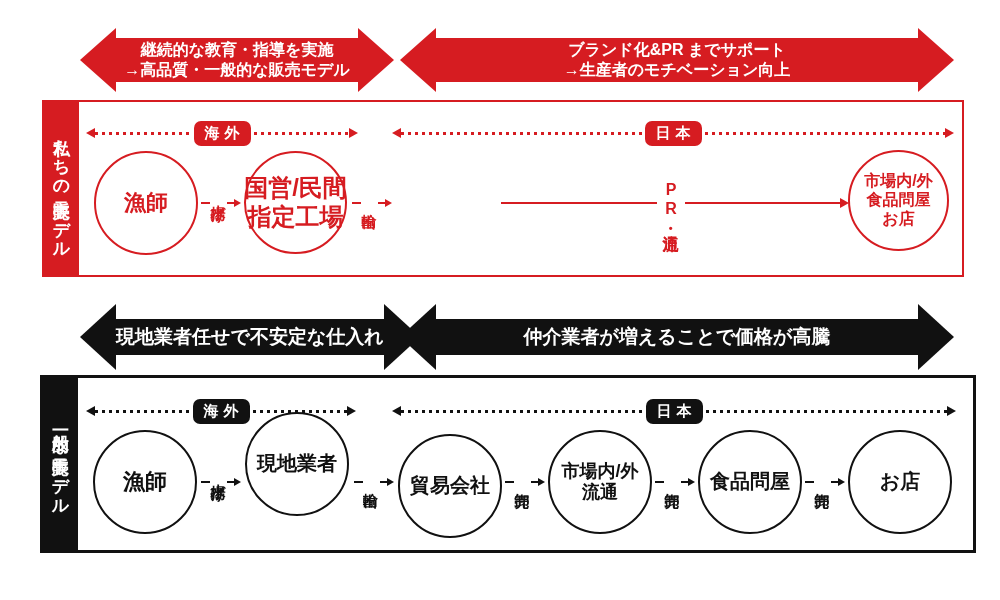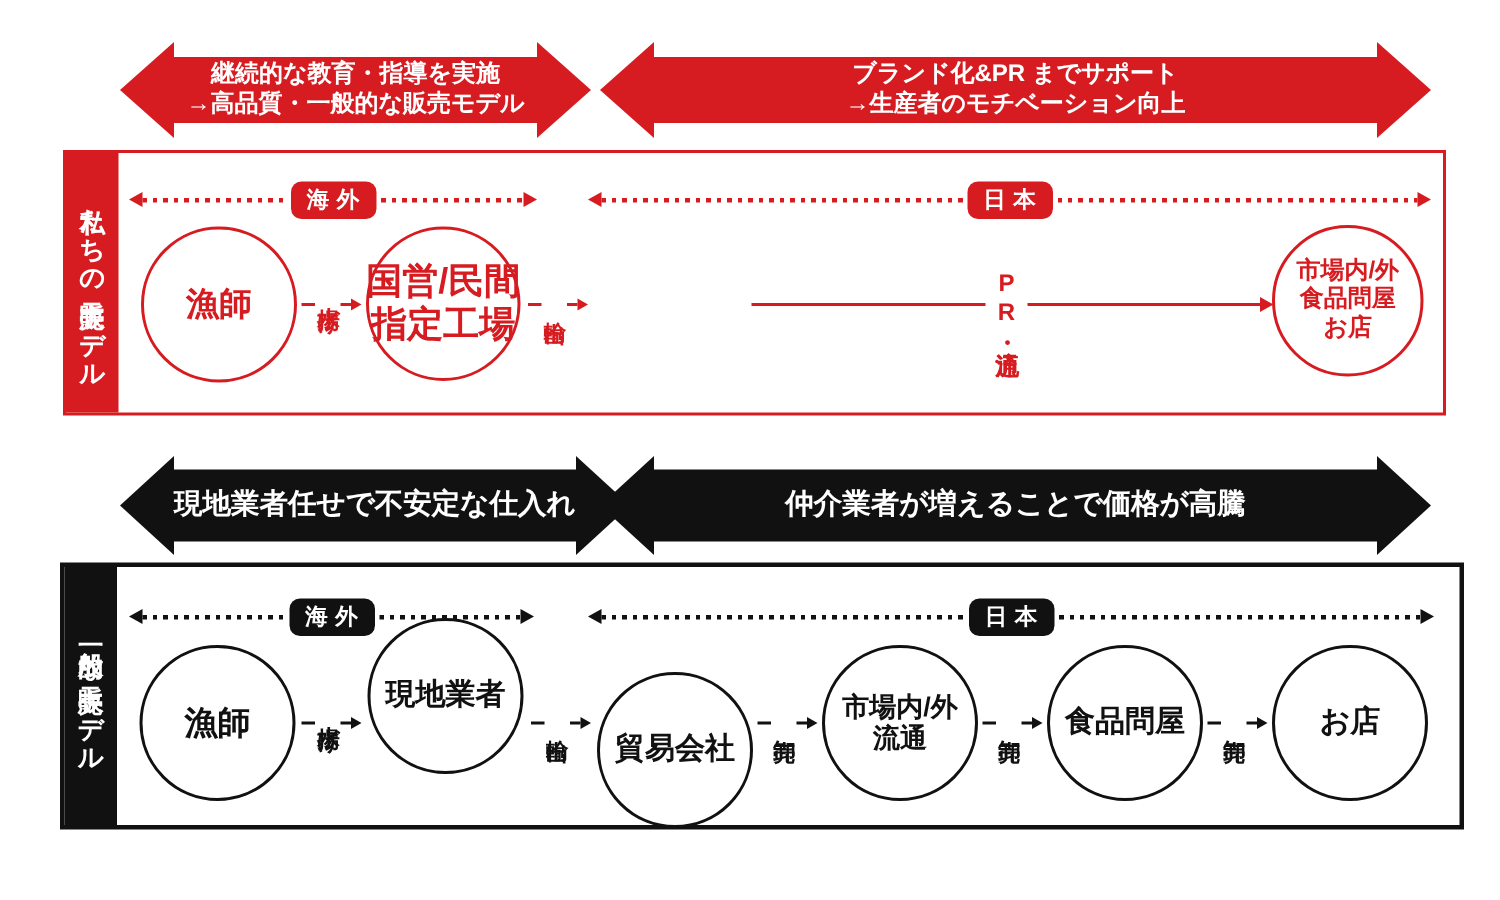--- a/index.html
+++ b/index.html
@@ -15,21 +15,21 @@
     color:#fff;font-weight:bold;text-align:center;white-space:nowrap;}
   .banner.red-b{height:64px;}
   .banner.red-b .tri{border-top:32px solid transparent;border-bottom:32px solid transparent;}
   .banner.red-b .tri.l{border-right:36px solid var(--red);}
   .banner.red-b .tri.r{border-left:36px solid var(--red);}
   .banner.red-b .body{height:44px;background:var(--red);font-size:16px;line-height:20px;}
   .banner.blk-b{height:66px;}
   .banner.blk-b .tri{border-top:33px solid transparent;border-bottom:33px solid transparent;}
   .banner.blk-b .tri.l{border-right:36px solid var(--blk);}
   .banner.blk-b .tri.r{border-left:36px solid var(--blk);}
-  .banner.blk-b .body{height:48px;background:var(--blk);font-size:19px;line-height:22px;}
+  .banner.blk-b .body{height:36px;background:var(--blk);font-size:19px;line-height:22px;}
   
   .panel{position:absolute;background:#fff;box-sizing:border-box;display:flex;}
   .panel.red-p{border:2px solid var(--red);}
   .panel.blk-p{border:3px solid var(--blk);}
   .panel .side{width:35px;flex:none;display:flex;align-items:center;justify-content:center;
     color:#fff;font-weight:bold;font-size:17px;letter-spacing:1px;
     writing-mode:vertical-rl;text-orientation:upright;}
   .panel.red-p .side{background:var(--red);}
   .panel.blk-p .side{background:var(--blk);}
   
@@ -184,21 +184,21 @@
     <span class="dots"></span>
     <span class="ah r"></span>
   </div>
 
   <div class="node blk-n fs22" style="left:93px;top:430px;width:104px;height:104px;">
     <div>漁師</div>
   </div>
   <div class="node blk-n fs20" style="left:245px;top:412px;width:104px;height:104px;text-align:center;">
     <div>現地業者</div>
   </div>
-  <div class="node blk-n fs20" style="left:398px;top:448px;width:104px;height:104px;align-items:center;">
+  <div class="node blk-n fs20" style="left:398px;top:434px;width:104px;height:104px;align-items:center;">
     <div>貿易会社</div>
   </div>
   <div class="node blk-n fs18" style="left:548px;top:430px;width:104px;height:104px;">
     <div>市場内/外</div>
     <div>流通</div>
   </div>
   <div class="node blk-n fs20" style="left:698px;top:430px;width:104px;height:104px;">
     <div>食品問屋</div>
   </div>
   <div class="node blk-n fs20" style="left:848px;top:430px;width:104px;height:104px;">

